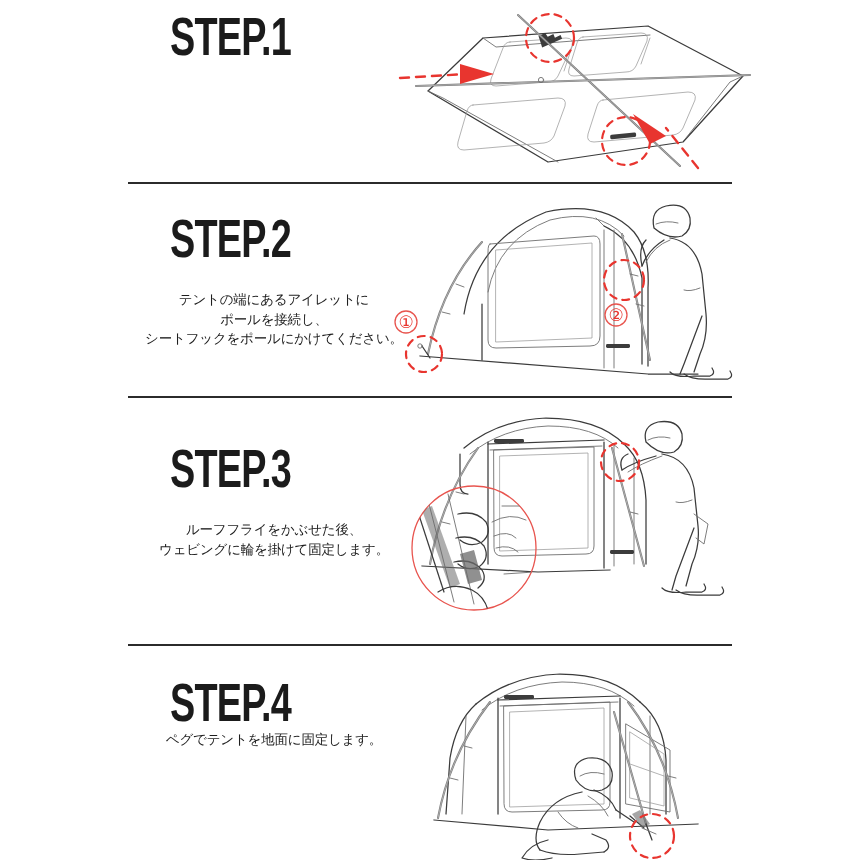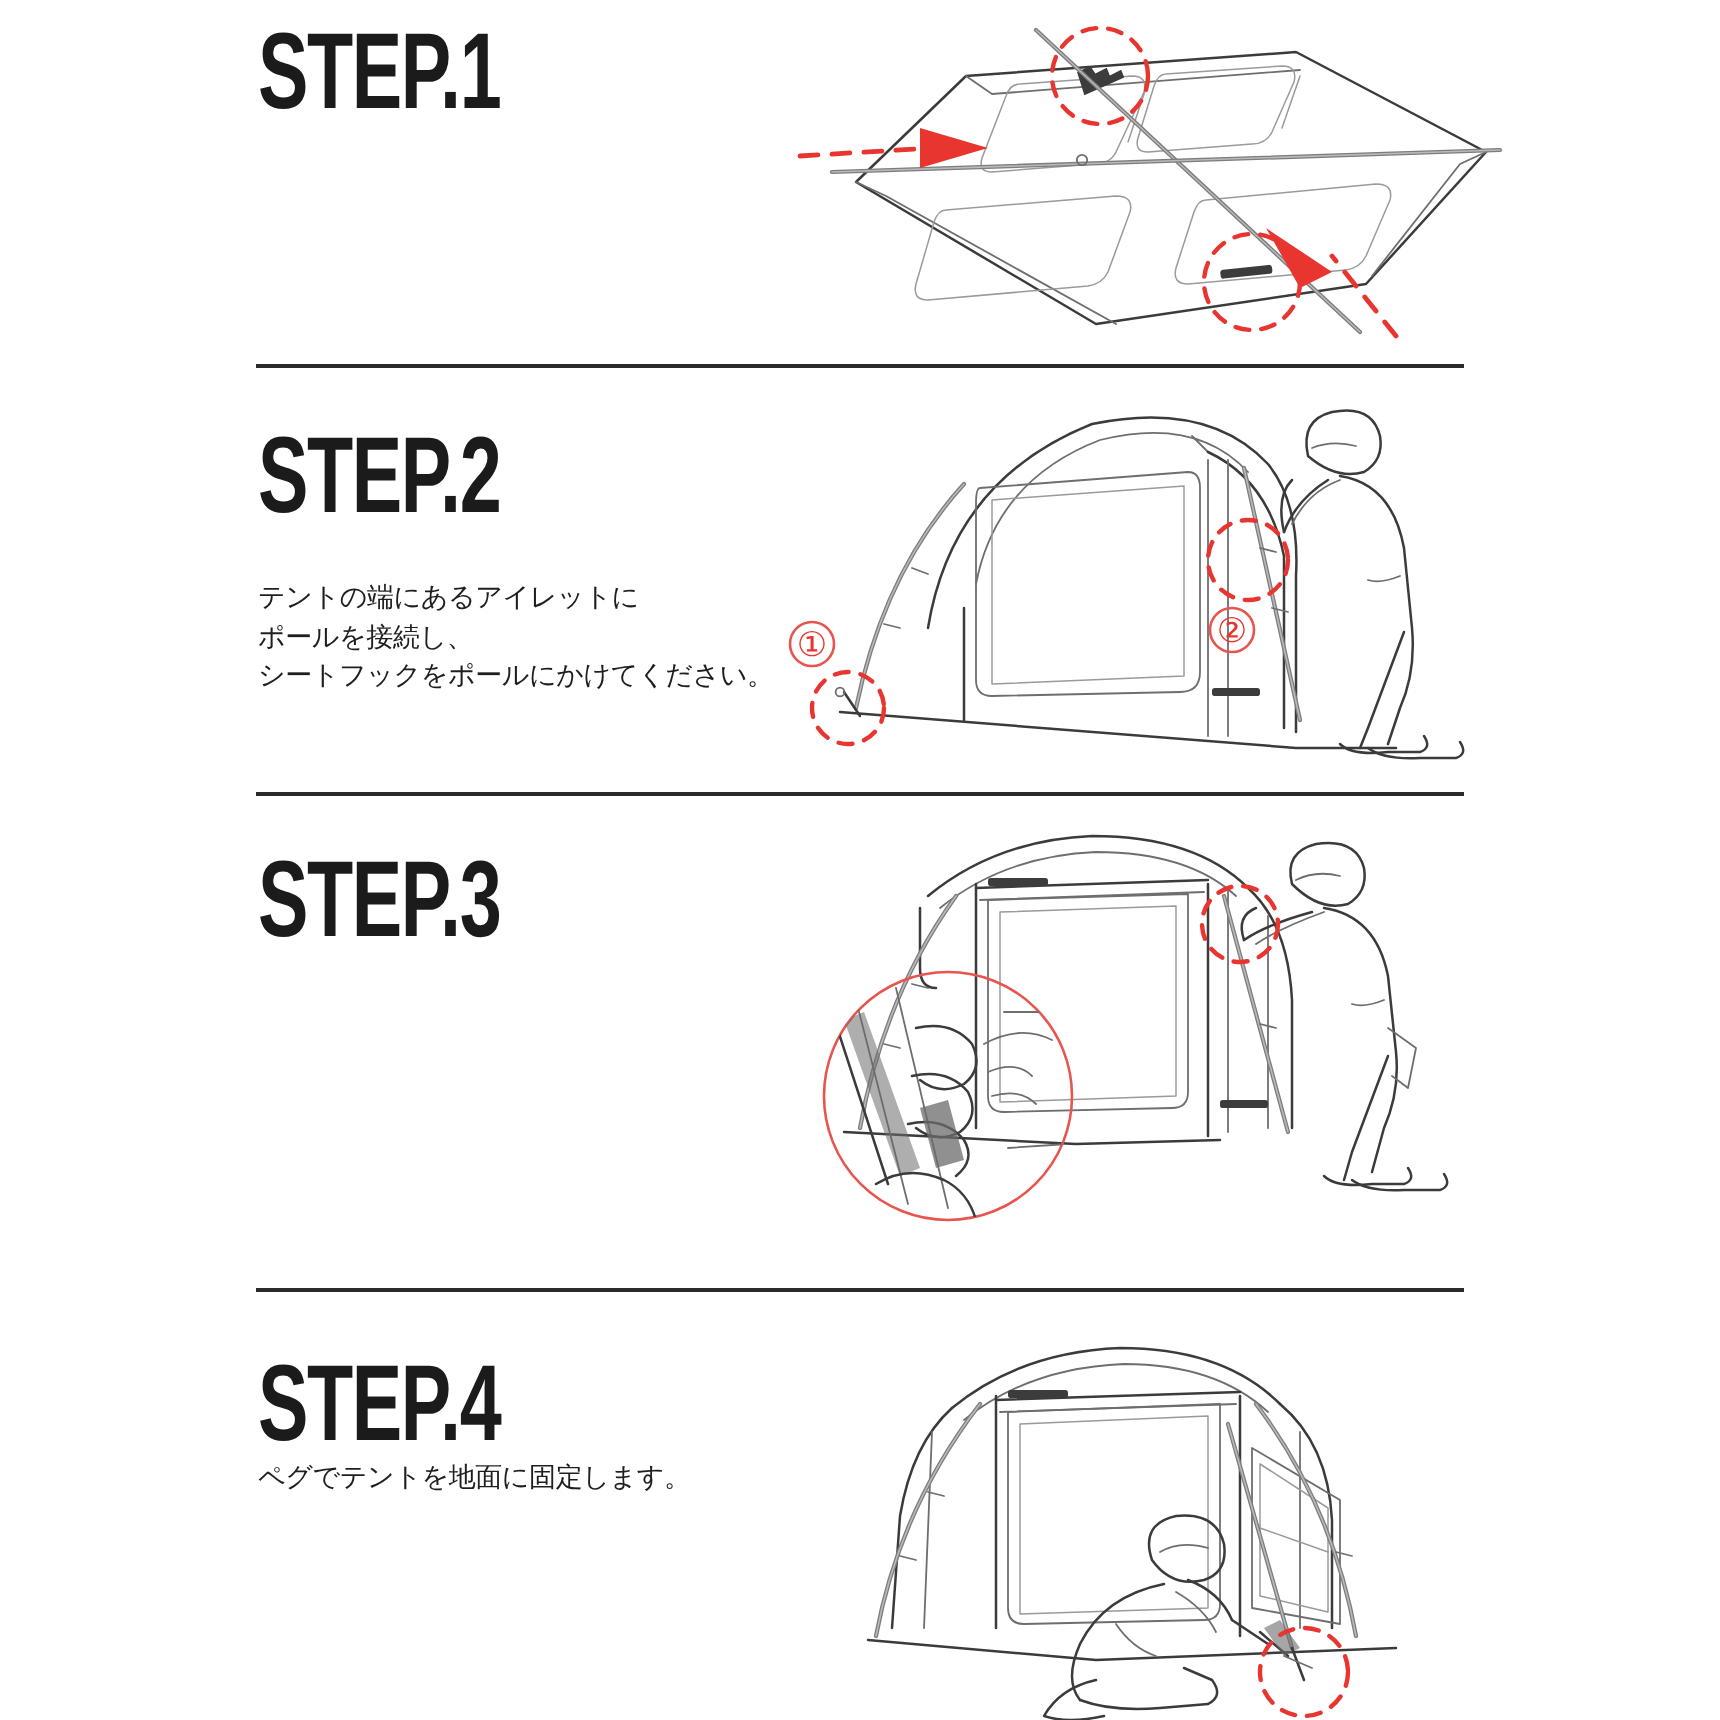--- a/index.html
+++ b/index.html
@@ -12,20 +12,21 @@
     height: 860px;
     font-family: "Liberation Sans", "DejaVu Sans", sans-serif;
     position: relative;
     overflow: hidden;
   }
   #page {
     position: relative;
     width: 860px;
     height: 860px;
     background: #ffffff;
+    text-align: center;
   }
 
   .step-block {
     position: absolute;
     left: 0;
     width: 860px;
   }
 
   .step-text {
     position: absolute;
@@ -226,22 +227,26 @@
           <text class="red-num" x="218" y="125" text-anchor="middle">②</text>
         </g>
         <circle class="red-dash-s" cx="226" cy="84" r="20"></circle>
       </svg>
     </div>
   </div>
 
   <div class="divider" style="top:396px;"></div>
 
   <div class="step-block" style="top:414px;height:228px;">
-    <div class="step-text" style="top:8px;">
+    <div class="step-text" style="top:26px;">
       <div class="step-heading">STEP.3</div>
+      <div style="margin-top:24px;">
+        <p class="step-body">ルーフフライをかぶせた後、</p>
+        <p class="step-body">ウェビングに輪を掛けて固定します。</p>
+      </div>
     </div>
 
     <div class="illus" style="left:398px;top:0px;width:460px;height:222px;">
       <svg width="460" height="222" viewBox="0 0 460 222">
 
         <path class="ink" d="M24 152 L140 158 L212 156"></path>
 
         <g>
           <path class="ink" d="M66 34 Q100 6 148 4 Q200 4 226 30"></path>
           <path class="ink-thin" d="M72 40 Q104 14 150 12 Q196 12 220 34"></path>

